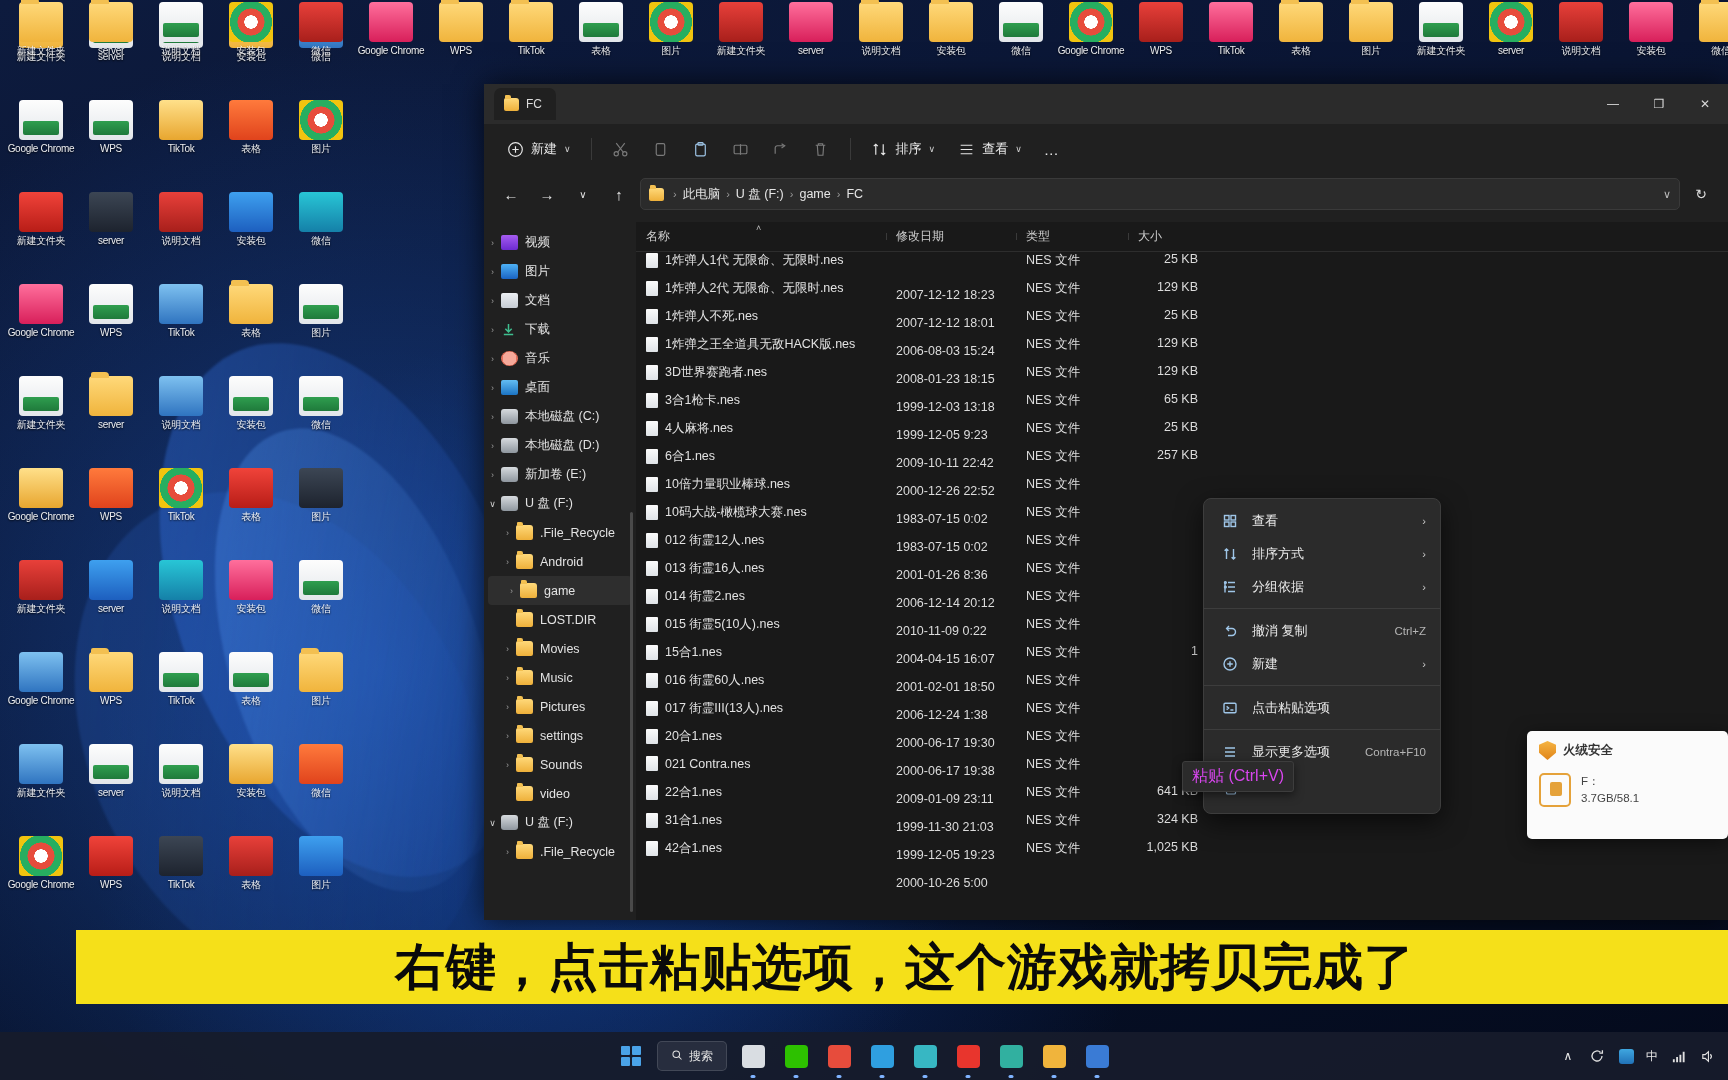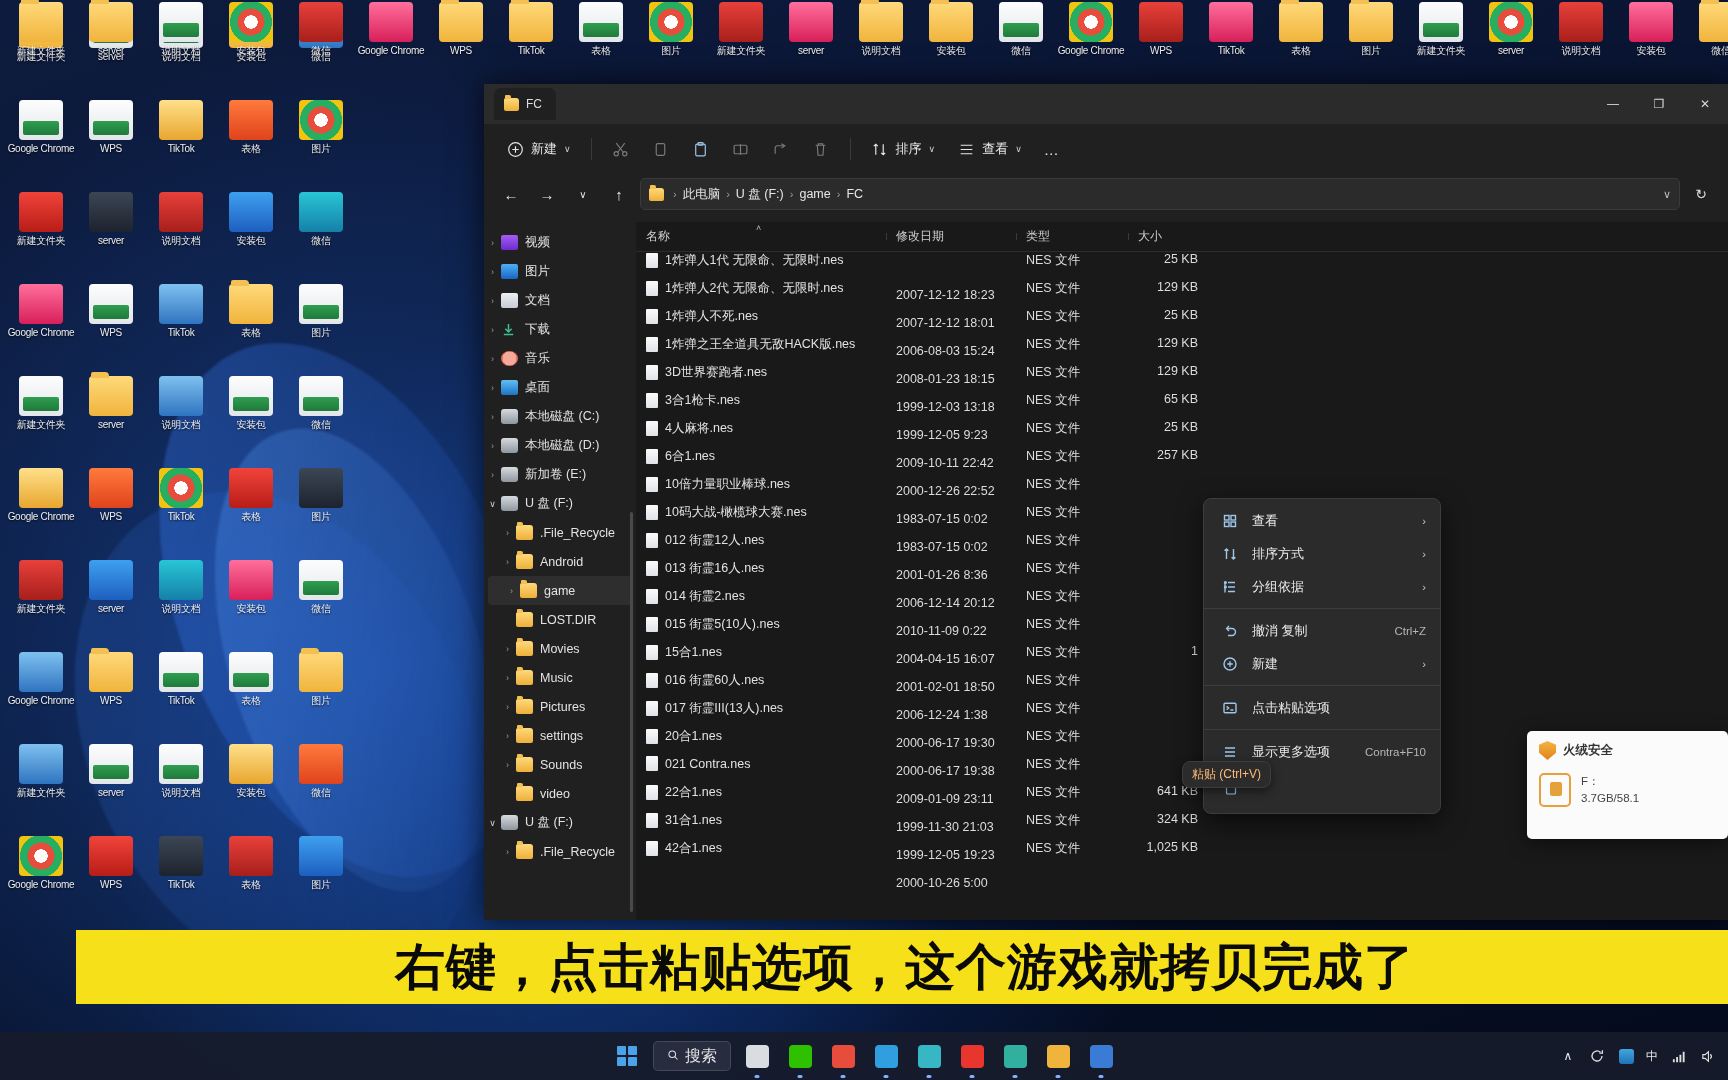--- a/index.html
+++ b/index.html
@@ -148,21 +148,21 @@
   .ctx-ic { width: 20px; height: 18px; margin-right: 12px; display: inline-flex; align-items: center; justify-content: center; }
   .ctx-ic svg { width: 16px; height: 16px; stroke: #9fc6e8; fill: none; stroke-width: 1.4; }
   .ctx-lab { flex: 1; }
   .ctx-acc { color: #b6b6b6; font-size: 11.5px; }
   .ctx-arrow { color: #c9c9c9; font-size: 11px; }
   .ctx-div { height: 1px; background: #3d3d3d; margin: 5px 0; }
   .ctx-paste-row { height: 40px; display: flex; align-items: center; padding: 0 12px; }
   .paste-btn { width: 30px; height: 28px; border-radius: 5px; display: flex; align-items: center; justify-content: center; }
   .tooltip {
     position: absolute; left: 1182px; top: 761px; background: #2b2b2b; border: 1px solid #3d3d3d;
-    border-radius: 8px; padding: 4px 9px; font-size: 12px; color: #fdba74; box-shadow: 0 3px 10px rgba(0,0,0,.5);
+    border-radius: 3px; padding: 4px 9px; font-size: 16px; color: #d946ef; box-shadow: 0 3px 10px rgba(0,0,0,.5);
   }
 
   
   .toast {
     position: absolute; left: 1527px; top: 731px; width: 201px; height: 108px;
     background: #fbfbfb; border-radius: 5px; box-shadow: 0 4px 18px rgba(0,0,0,.5);
     padding: 10px 12px; color: #222;
   }
   .toast-head { display: flex; align-items: center; gap: 7px; font-size: 12.5px; font-weight: bold; color: #333; }
   .toast-shield { width: 17px; height: 19px; background: linear-gradient(#f5b443,#e08418);
@@ -185,21 +185,21 @@
     position: absolute; left: 0; bottom: 0; width: 1728px; height: 48px;
     background: rgba(22,28,44,0.94); display: flex; align-items: center;
   }
   .tb-center { position: absolute; left: 50%; transform: translateX(-50%); display: flex; align-items: center; gap: 9px; }
   .tb-app { width: 34px; height: 34px; border-radius: 5px; display: flex; align-items: center; justify-content: center; position: relative; }
   .tb-app .dot { position: absolute; bottom: -5px; left: 50%; transform: translateX(-50%); width: 5px; height: 3px; border-radius: 2px; background: #7fb3ff; }
   .start-ic { width: 20px; height: 20px; display: grid; grid-template-columns: 1fr 1fr; grid-gap: 2px; }
   .start-ic i { background: #4aa3e8; display: block; border-radius: 1px; }
   .searchpill { height: 30px; padding: 0 13px; border-radius: 5px; background: rgba(255,255,255,.08);
                 border: 1px solid rgba(255,255,255,.13); display: flex; align-items: center; gap: 6px;
-                font-size: 16px; color: #e2e2e2; }
+                font-size: 12px; color: #e2e2e2; }
   .tray { position: absolute; right: 12px; display: flex; align-items: center; gap: 11px; font-size: 12px; color: #e6e6e6; }
   .tray-ic { width: 18px; height: 18px; display: flex; align-items: center; justify-content: center; }
 </style>
 </head>
 <body>
 
 <div id="root">
 
   <div class="wallpaper">
     <div class="wave w1"></div>

